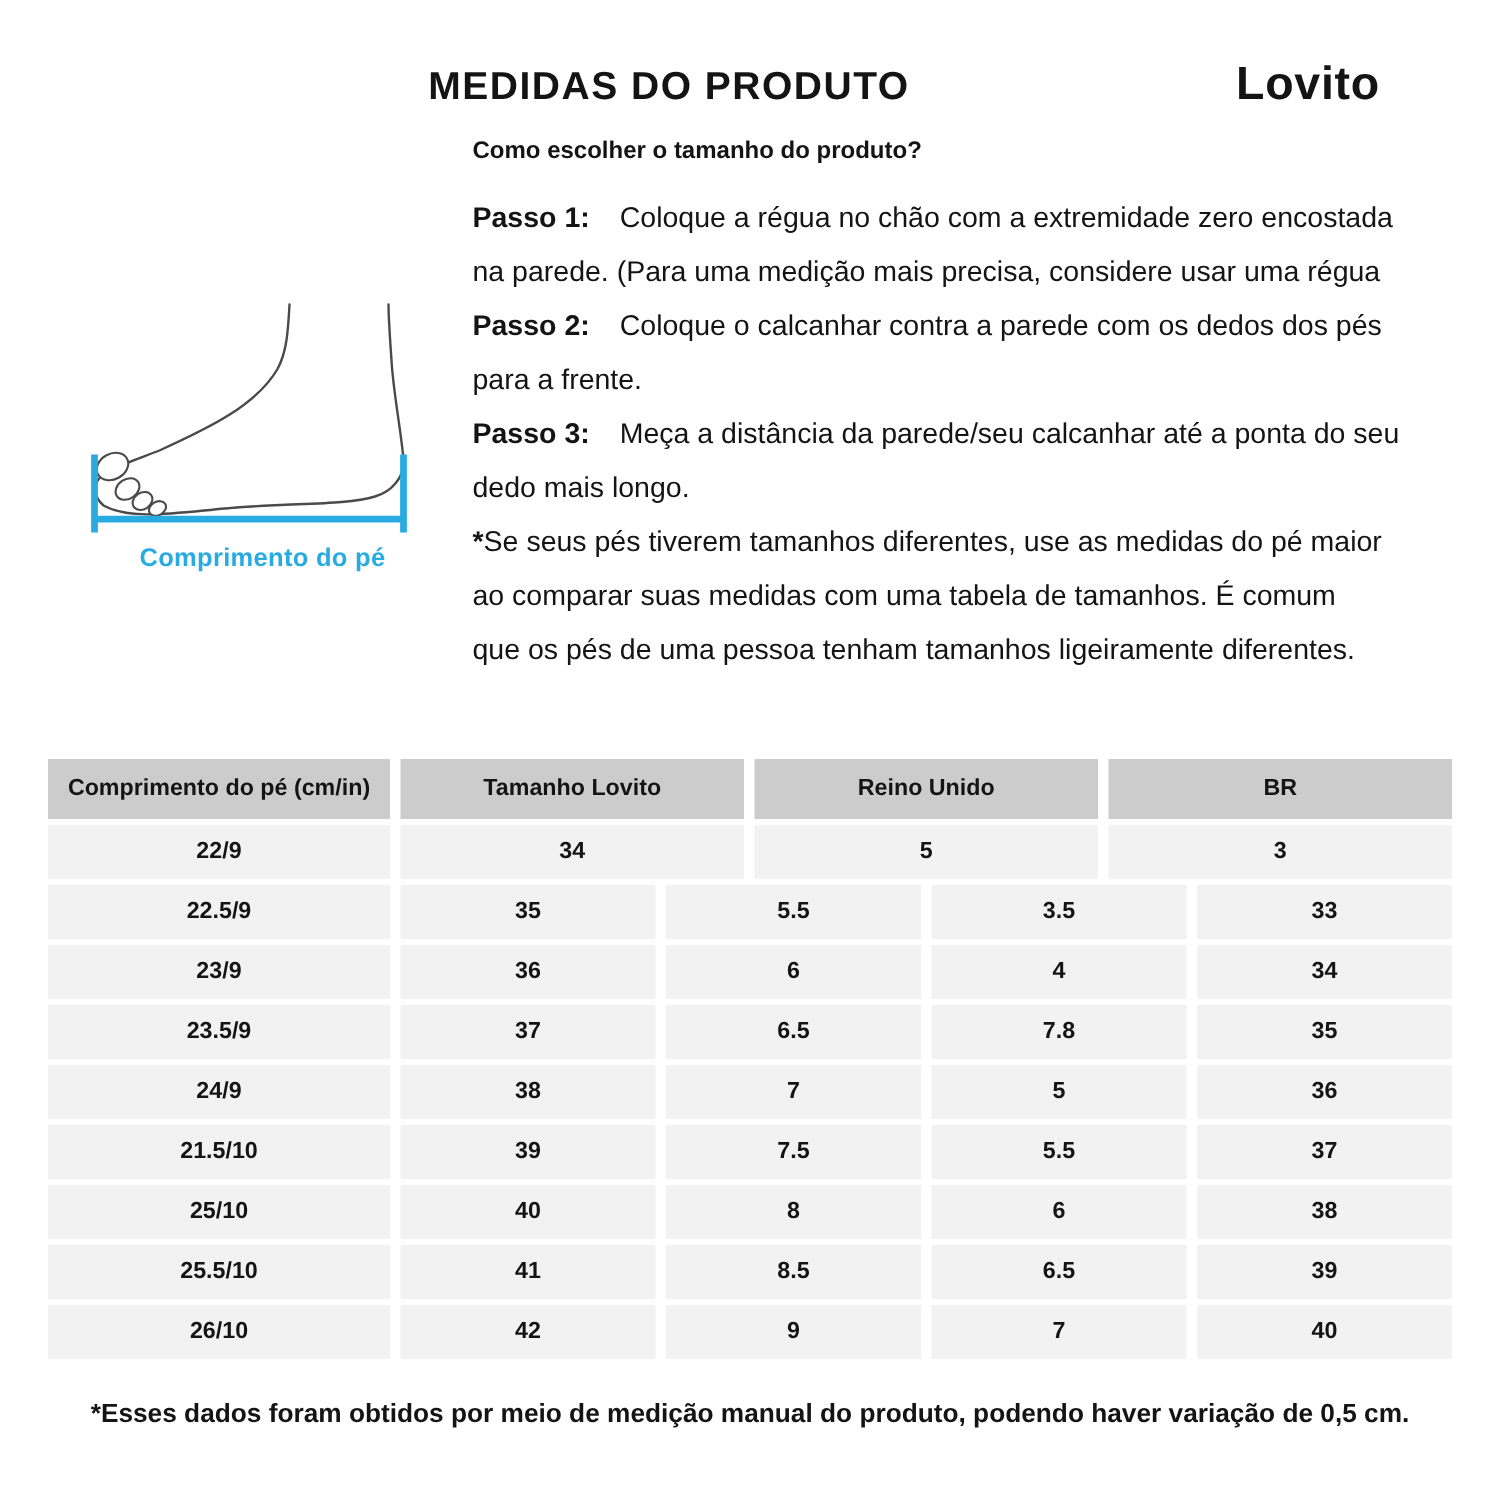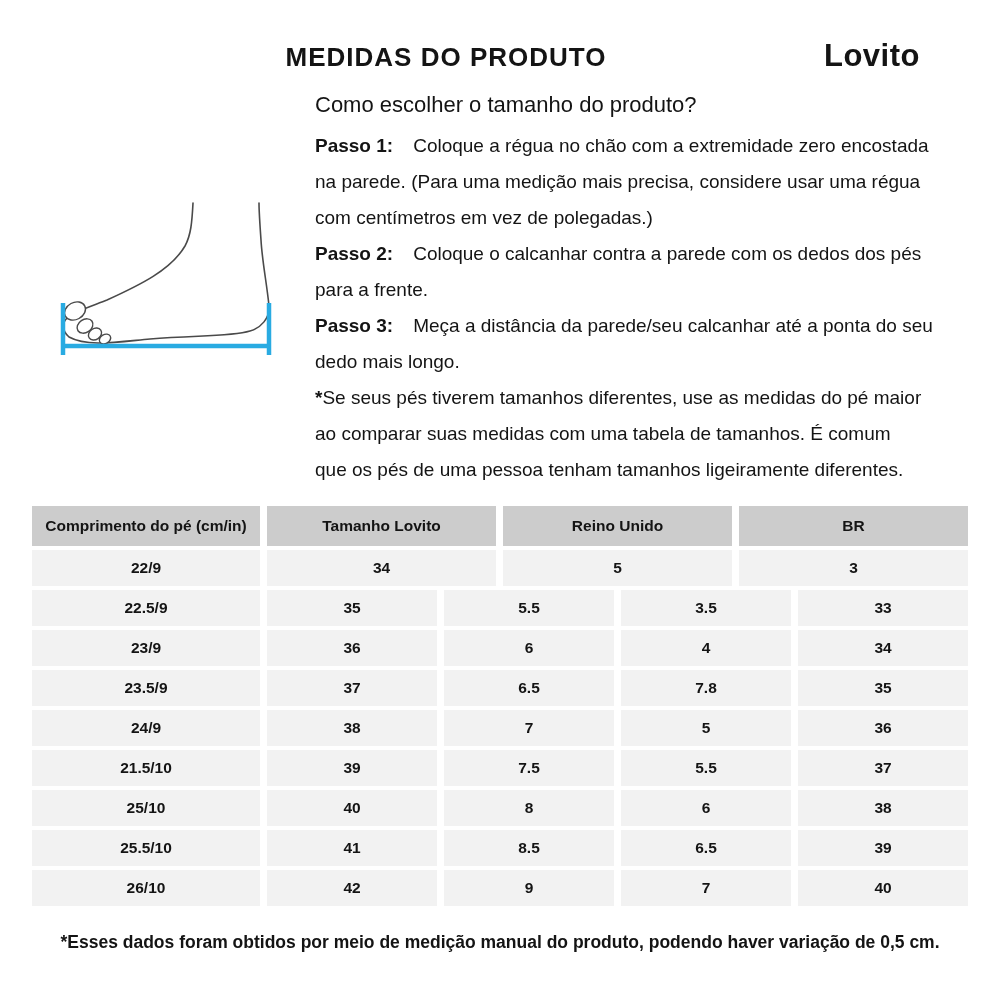--- a/index.html
+++ b/index.html
@@ -10,21 +10,21 @@
   .page-title{
     position:absolute;top:42px;left:0;width:892px;text-align:center;
     font-size:26px;font-weight:700;letter-spacing:1px;
   }
   .brand{
     position:absolute;top:38px;right:80px;
     font-size:31px;font-weight:700;letter-spacing:0.5px;
   }
   .section-heading{
     position:absolute;top:92px;left:315px;
-    font-size:22px;font-weight:400;
+    font-size:16px;font-weight:700;
   }
   .copy{position:absolute;top:128px;left:315px;width:660px;}
   .copy .line{font-size:19px;line-height:36px;white-space:nowrap;}
   .copy b.lbl{font-weight:700;margin-right:20px;}
   .copy b.star{font-weight:700;}
 
   .figure{position:absolute;left:55px;top:190px;width:240px;text-align:center;}
   .figure svg{display:block;}
   .figure .caption{
     margin-top:2px;font-size:17px;font-weight:700;color:#29abe2;letter-spacing:0.2px;
@@ -49,21 +49,20 @@
 </head>
 <body>
 
 <div class="page-title">MEDIDAS DO PRODUTO</div>
 <div class="brand">Lovito</div>
 <div class="section-heading">Como escolher o tamanho do produto?</div>
 
 <div class="copy">
   <div class="line"><b class="lbl">Passo 1:</b><span>Coloque a régua no chão com a extremidade zero encostada</span></div>
   <div class="line">na parede. (Para uma medição mais precisa, considere usar uma régua</div>
-  <div class="line">com centímetros em vez de polegadas.)</div>
   <div class="line"><b class="lbl">Passo 2:</b><span>Coloque o calcanhar contra a parede com os dedos dos pés</span></div>
   <div class="line">para a frente.</div>
   <div class="line"><b class="lbl">Passo 3:</b><span>Meça a distância da parede/seu calcanhar até a ponta do seu</span></div>
   <div class="line">dedo mais longo.</div>
   <div class="line"><b class="star">*</b><span>Se seus pés tiverem tamanhos diferentes, use as medidas do pé maior</span></div>
   <div class="line">ao comparar suas medidas com uma tabela de tamanhos. É comum</div>
   <div class="line">que os pés de uma pessoa tenham tamanhos ligeiramente diferentes.</div>
 </div>
 
 <div class="figure">
@@ -81,20 +80,21 @@
       <ellipse cx="40" cy="144" rx="7" ry="5.5" transform="rotate(-34 40 144)"></ellipse>
       <ellipse cx="50" cy="149" rx="6" ry="4.5" transform="rotate(-30 50 149)"></ellipse>
     </g>
 
     <g stroke="#29abe2" stroke-width="4.5">
       <line x1="8" y1="113" x2="8" y2="165"></line>
       <line x1="214" y1="113" x2="214" y2="165"></line>
       <line x1="8" y1="156" x2="214" y2="156"></line>
     </g>
   </svg>
+  <div class="caption">Comprimento do pé</div>
 </div>
 
 <div class="size-table">
   <div class="tr">
     <div class="cell th c0">Comprimento do pé (cm/in)</div>
     <div class="cell th c">Tamanho Lovito</div>
     <div class="cell th c">Reino Unido</div>
     <div class="cell th c">BR</div>
   </div>
   <div class="tr">

